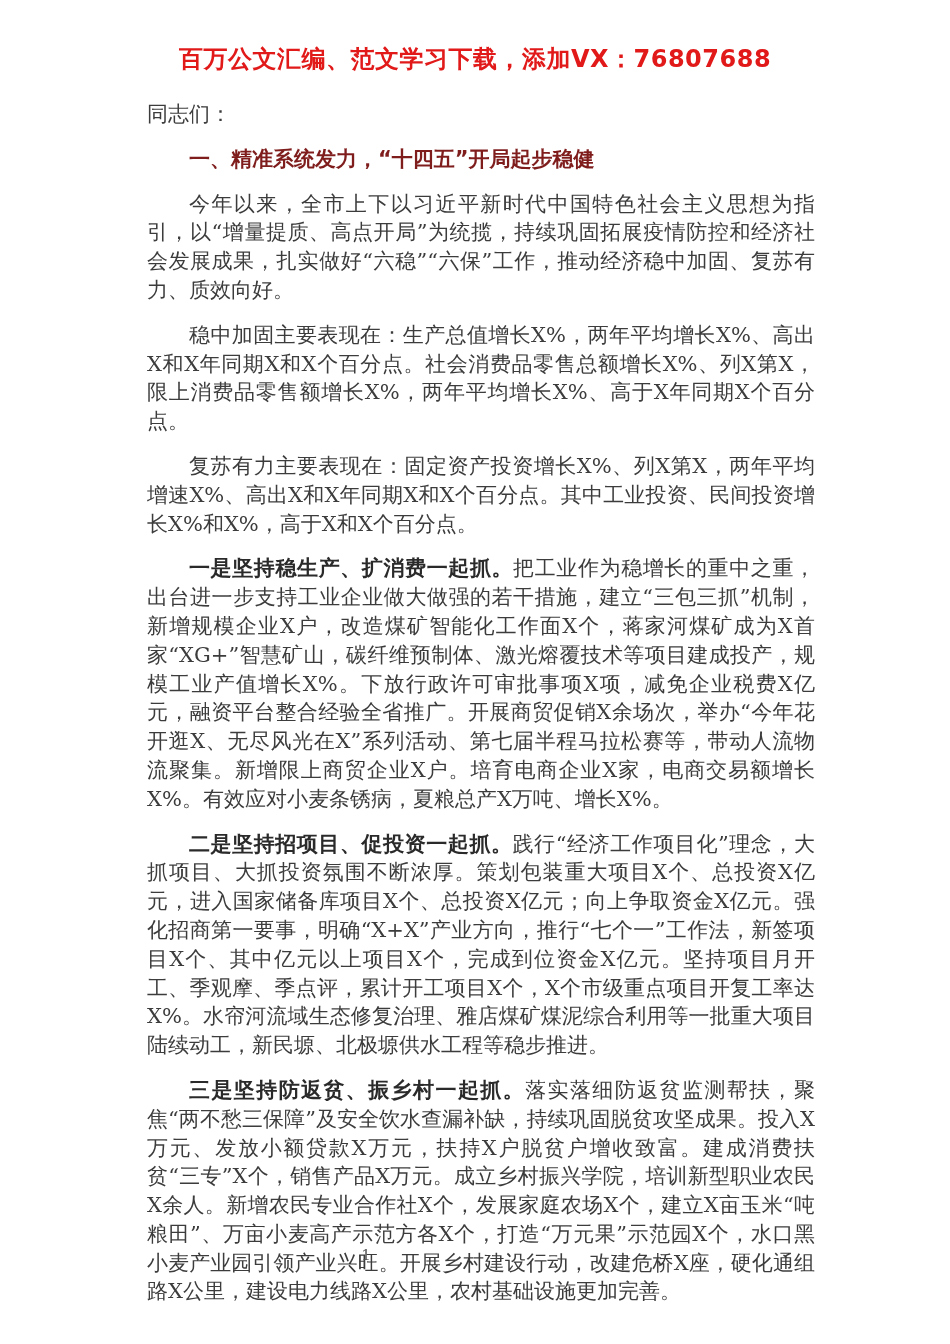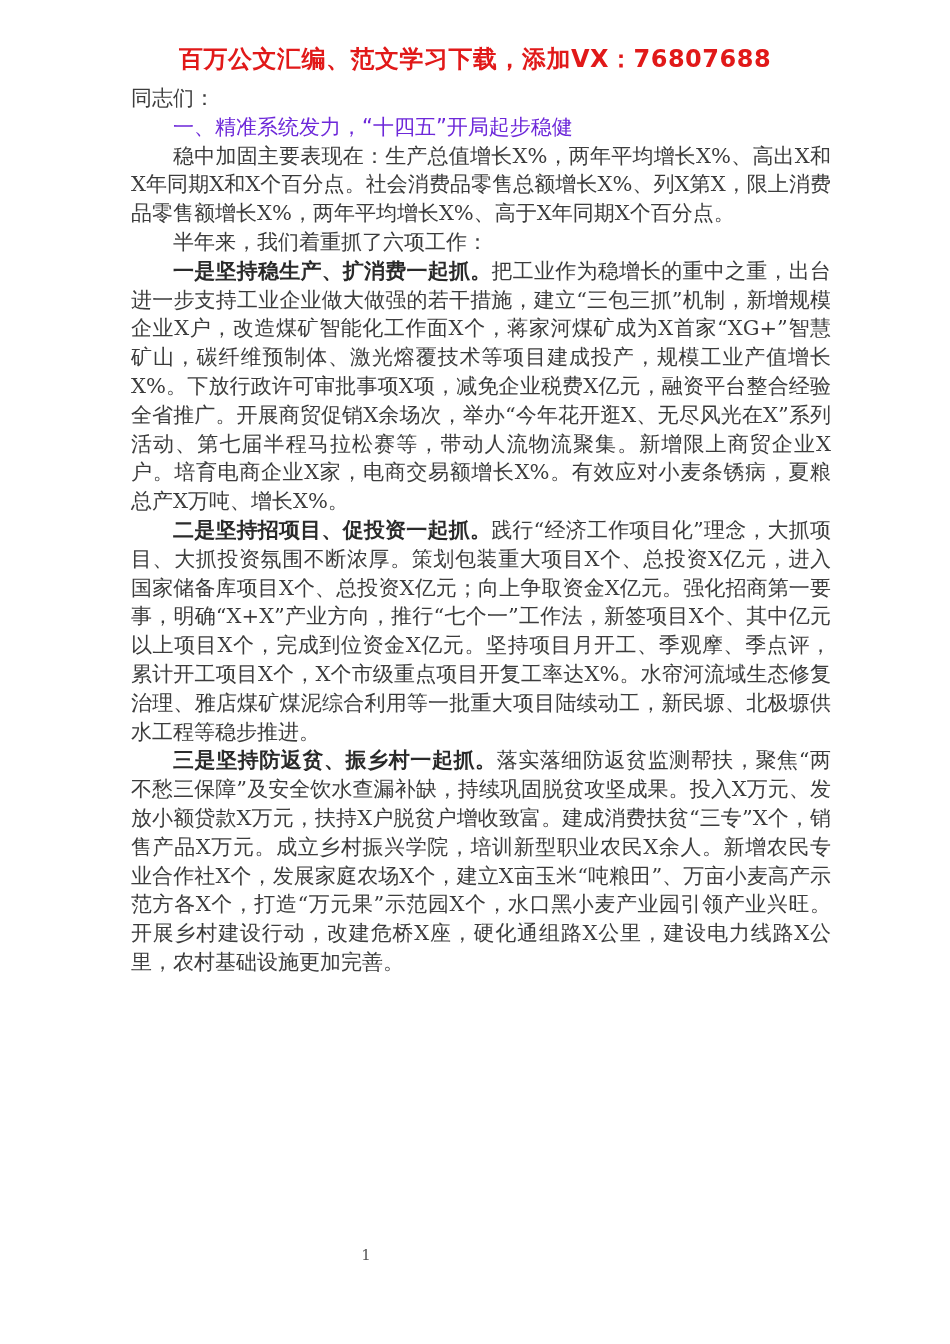--- a/index.html
+++ b/index.html
@@ -33,30 +33,30 @@
     position: absolute;
     left: 131px;
     top: 84px;
     width: 700px;
     font-size: 21px;
     line-height: 28.8px;
     color: #3c3c3c;
     text-align: justify;
   }
   .para {
-    margin: 0;
+    margin: 16px;
     padding: 0;
     text-indent: 2em;
   }
   .para.plain {
     text-indent: 0;
   }
   .para.heading {
-    font-weight: normal;
-    color: #6d28d9;
+    font-weight: bold;
+    color: #7f1d1d;
     font-family: "DejaVu Sans", "Liberation Sans", sans-serif;
   }
   .lead-bold {
     font-weight: bold;
     color: #2a2a2a;
     font-family: "DejaVu Sans", "Liberation Sans", sans-serif;
   }
   .page-number {
     position: absolute;
     left: 356px;
@@ -72,22 +72,23 @@
 </head>
 <body>
 
 <div class="doc-page">
 
   <div class="header-notice">百万公文汇编、范文学习下载，添加VX：76807688</div>
 
   <div class="document-body">
       <p class="para plain">同志们：</p>
       <p class="para heading">一、精准系统发力，“十四五”开局起步稳健</p>
+      <p class="para body">今年以来，全市上下以习近平新时代中国特色社会主义思想为指引，以“增量提质、高点开局”为统揽，持续巩固拓展疫情防控和经济社会发展成果，扎实做好“六稳”“六保”工作，推动经济稳中加固、复苏有力、质效向好。</p>
       <p class="para body">稳中加固主要表现在：生产总值增长X%，两年平均增长X%、高出X和X年同期X和X个百分点。社会消费品零售总额增长X%、列X第X，限上消费品零售额增长X%，两年平均增长X%、高于X年同期X个百分点。</p>
-      <p class="para body">半年来，我们着重抓了六项工作：</p>
+      <p class="para body">复苏有力主要表现在：固定资产投资增长X%、列X第X，两年平均增速X%、高出X和X年同期X和X个百分点。其中工业投资、民间投资增长X%和X%，高于X和X个百分点。</p>
       <p class="para lead"><span class="lead-bold">一是坚持稳生产、扩消费一起抓。</span>把工业作为稳增长的重中之重，出台进一步支持工业企业做大做强的若干措施，建立“三包三抓”机制，新增规模企业X户，改造煤矿智能化工作面X个，蒋家河煤矿成为X首家“XG+”智慧矿山，碳纤维预制体、激光熔覆技术等项目建成投产，规模工业产值增长X%。下放行政许可审批事项X项，减免企业税费X亿元，融资平台整合经验全省推广。开展商贸促销X余场次，举办“今年花开逛X、无尽风光在X”系列活动、第七届半程马拉松赛等，带动人流物流聚集。新增限上商贸企业X户。培育电商企业X家，电商交易额增长X%。有效应对小麦条锈病，夏粮总产X万吨、增长X%。</p>
       <p class="para lead"><span class="lead-bold">二是坚持招项目、促投资一起抓。</span>践行“经济工作项目化”理念，大抓项目、大抓投资氛围不断浓厚。策划包装重大项目X个、总投资X亿元，进入国家储备库项目X个、总投资X亿元；向上争取资金X亿元。强化招商第一要事，明确“X+X”产业方向，推行“七个一”工作法，新签项目X个、其中亿元以上项目X个，完成到位资金X亿元。坚持项目月开工、季观摩、季点评，累计开工项目X个，X个市级重点项目开复工率达X%。水帘河流域生态修复治理、雅店煤矿煤泥综合利用等一批重大项目陆续动工，新民塬、北极塬供水工程等稳步推进。</p>
       <p class="para lead"><span class="lead-bold">三是坚持防返贫、振乡村一起抓。</span>落实落细防返贫监测帮扶，聚焦“两不愁三保障”及安全饮水查漏补缺，持续巩固脱贫攻坚成果。投入X万元、发放小额贷款X万元，扶持X户脱贫户增收致富。建成消费扶贫“三专”X个，销售产品X万元。成立乡村振兴学院，培训新型职业农民X余人。新增农民专业合作社X个，发展家庭农场X个，建立X亩玉米“吨粮田”、万亩小麦高产示范方各X个，打造“万元果”示范园X个，水口黑小麦产业园引领产业兴旺。开展乡村建设行动，改建危桥X座，硬化通组路X公里，建设电力线路X公里，农村基础设施更加完善。</p>
     </div>
 
   <div class="page-number">1</div>
 
 </div>
 
 </body></html>

